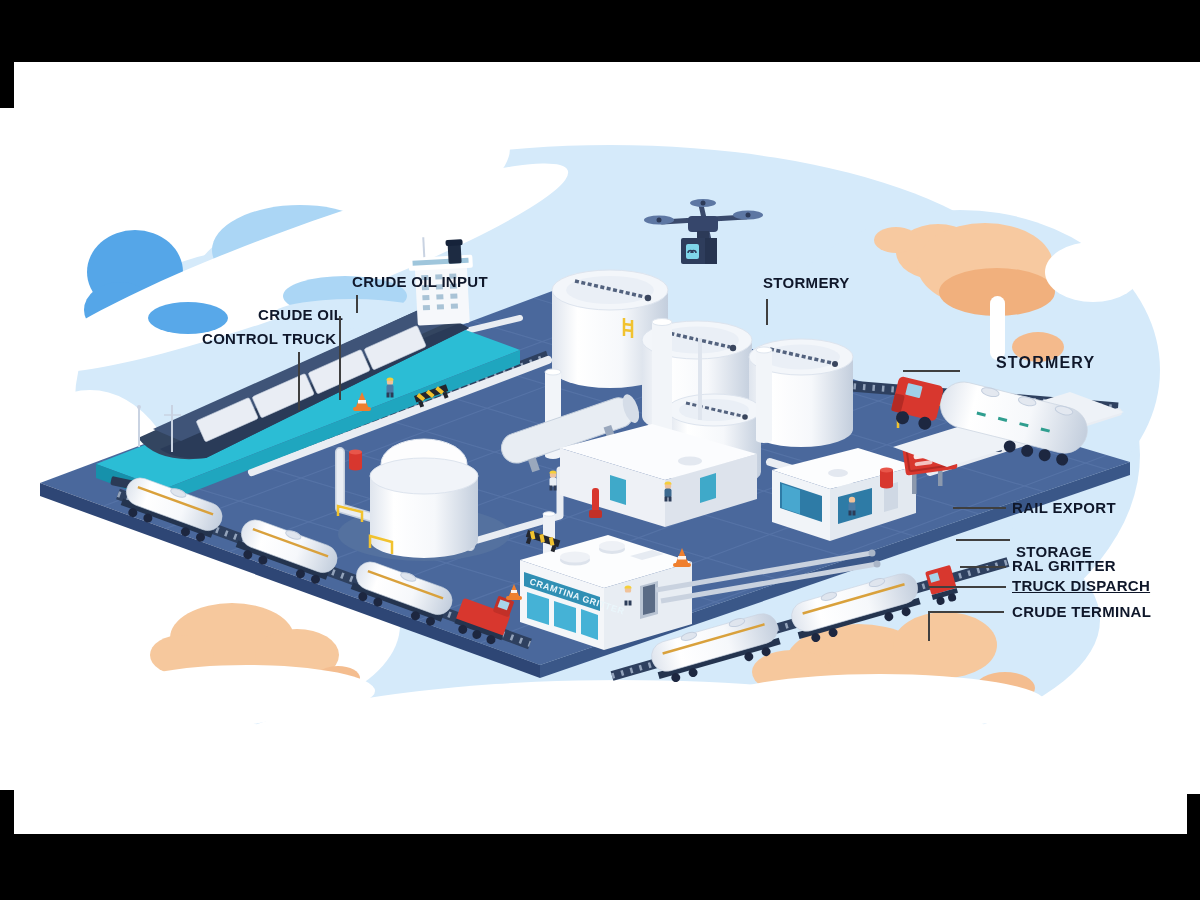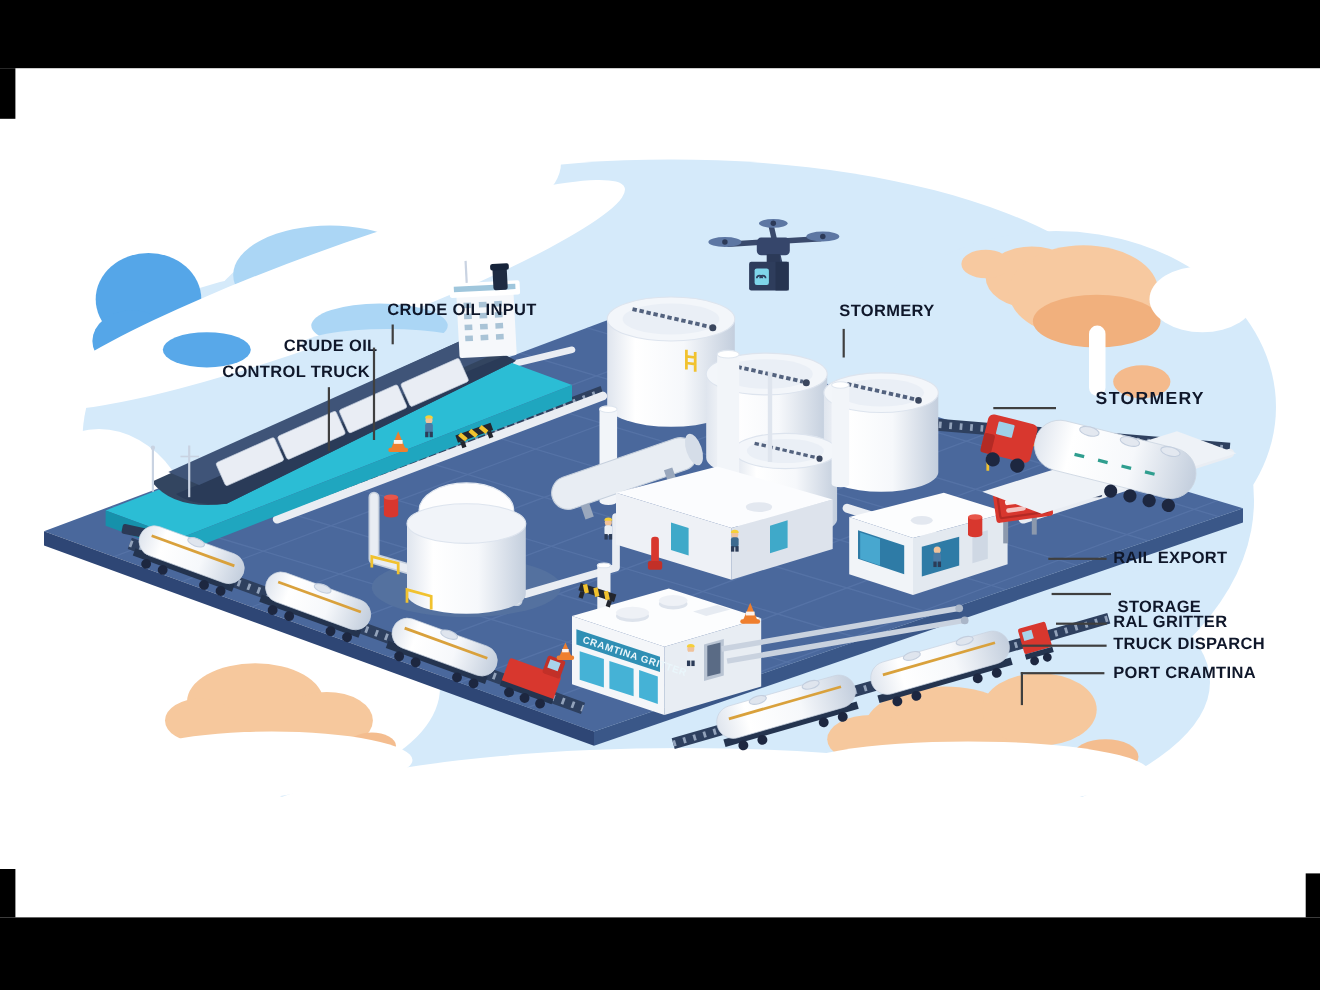--- a/index.html
+++ b/index.html
@@ -491,24 +491,24 @@
 
 <div class="lbl" style="left:1012px;top:500px;text-align:center;">RAIL EXPORT</div>
 <div class="ld" style="left:953px;top:507px;width:53px;height:2px;"></div>
 
 <div class="lbl" style="left:1016px;top:544px;">STORAGE</div>
 <div class="ld" style="left:956px;top:539px;width:54px;height:2px;"></div>
 
 <div class="lbl" style="left:1012px;top:558px;">RAL GRITTER</div>
 <div class="ld" style="left:960px;top:566px;width:46px;height:2px;"></div>
 
-<div class="lbl" style="left:1012px;top:578px;">TRUCK DISPARCH</div>
+<div class="lbl" style="left:1012px;top:578px;text-decoration:underline;">TRUCK DISPARCH</div>
 <div class="ld" style="left:928px;top:586px;width:78px;height:2px;"></div>
 
-<div class="lbl" style="left:1012px;top:604px;">PORT CRAMTINA</div>
+<div class="lbl" style="left:1012px;top:604px;">CRUDE TERMINAL</div>
 <div class="ld" style="left:928px;top:611px;width:76px;height:2px;"></div>
 <div class="ld" style="left:928px;top:611px;width:2px;height:30px;"></div>
 
 <div class="bar" style="top:0;height:62px;"></div>
 <div class="bar" style="top:834px;height:66px;"></div>
 <div class="tab" style="left:0;top:62px;width:14px;height:46px;"></div>
 <div class="tab" style="left:0;top:790px;width:14px;height:44px;"></div>
 <div class="tab" style="left:1187px;top:794px;width:13px;height:40px;"></div>
 
 </div>

